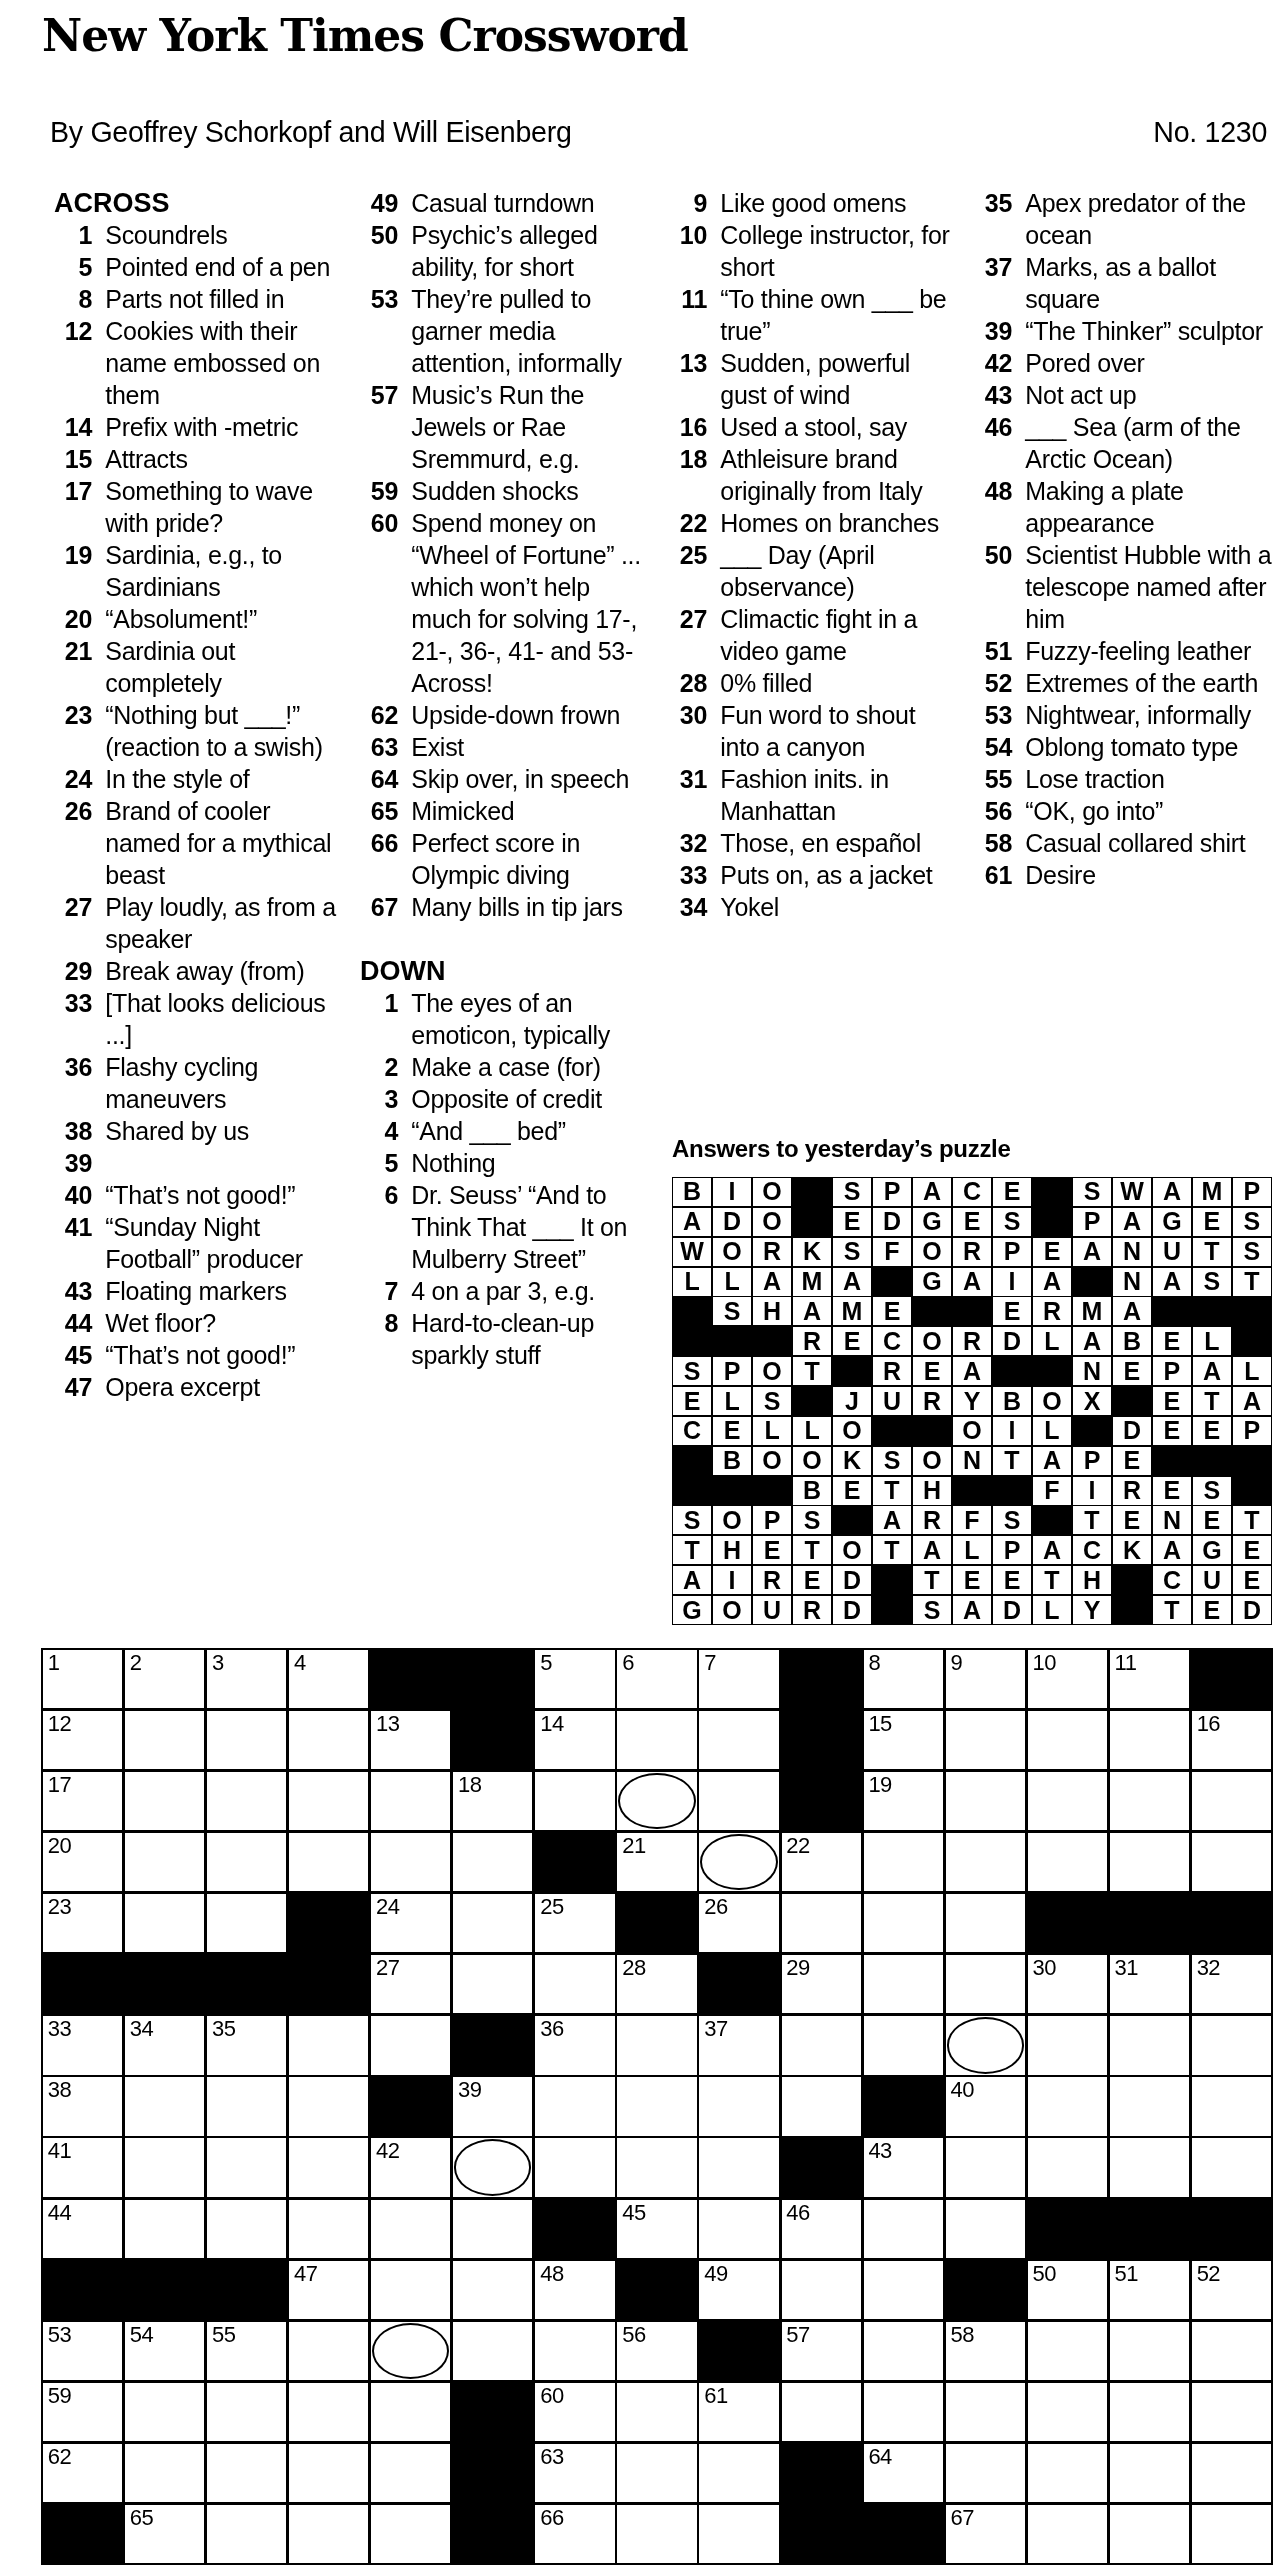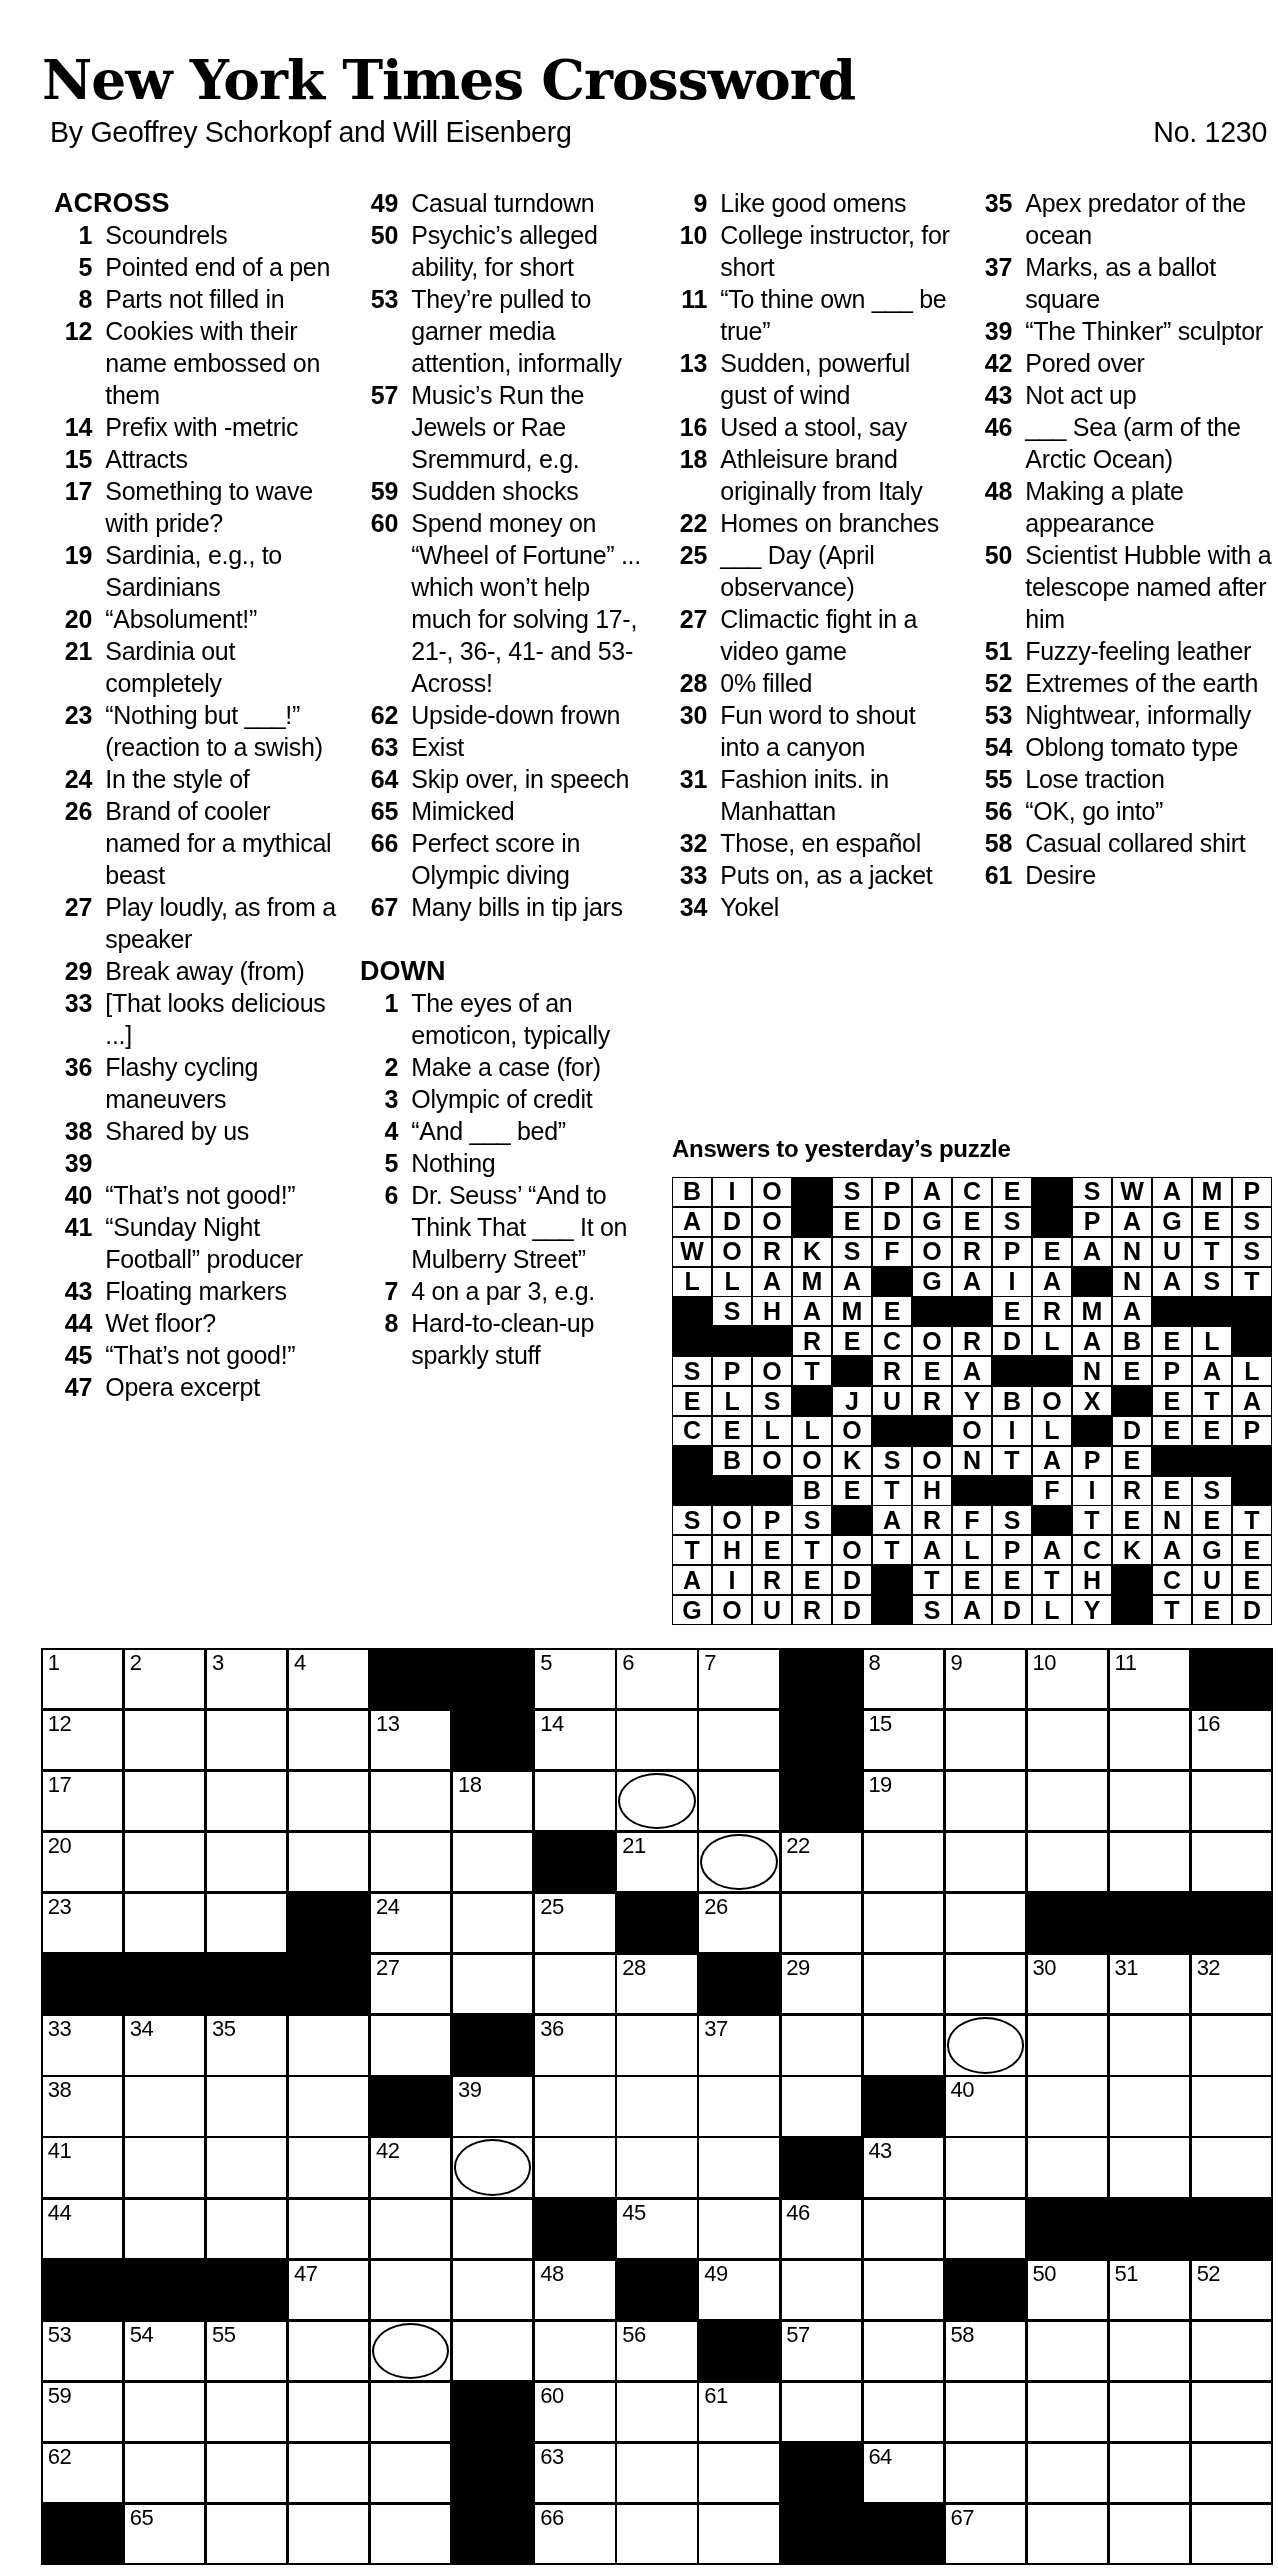--- a/index.html
+++ b/index.html
@@ -3,21 +3,21 @@
 <meta charset="utf-8">
 <style>
   html,body { margin:0; padding:0; background:#fff; }
   .page {
     position:relative; width:1278px; height:2576px; background:#fff;
     font-family:"Liberation Sans", sans-serif; color:#000; overflow:hidden;
   }
   .title {
     position:absolute; left:42px; top:9.5px;
     font-family:"DejaVu Serif", serif; font-weight:bold;
-    font-size:55px; letter-spacing:-1px; white-space:nowrap;margin-top:37px;
+    font-size:44px; letter-spacing:-1px; white-space:nowrap;
   }
   .byline-row {
     position:absolute; left:50px; top:116px; width:1217px;
     display:flex; justify-content:space-between; align-items:flex-start;
     font-size:28.6px; letter-spacing:-0.3px;
   }
   .clue-col { position:absolute; top:187px; }
   #col1 { left:54px;  width:290px; }
   #col2 { left:360px; width:290px; }
   #col3 { left:669px; width:290px; }
@@ -219,21 +219,21 @@
         <div class="clue">
           <span class="clue-num">1</span>
           <span class="clue-text">The eyes of an emoticon, typically</span>
         </div>
         <div class="clue">
           <span class="clue-num">2</span>
           <span class="clue-text">Make a case (for)</span>
         </div>
         <div class="clue">
           <span class="clue-num">3</span>
-          <span class="clue-text">Olympic of credit</span>
+          <span class="clue-text">Opposite of credit</span>
         </div>
         <div class="clue">
           <span class="clue-num">4</span>
           <span class="clue-text">“And ___ bed”</span>
         </div>
         <div class="clue">
           <span class="clue-num">5</span>
           <span class="clue-text">Nothing</span>
         </div>
         <div class="clue">

